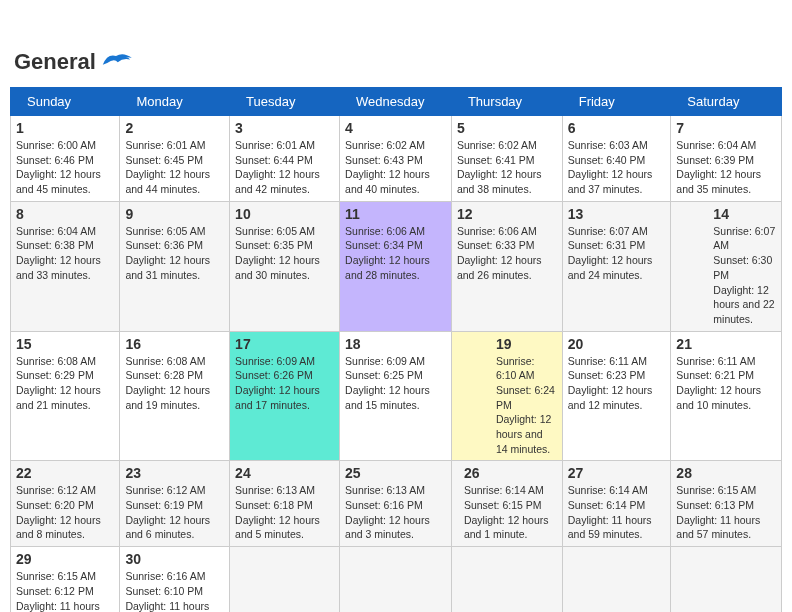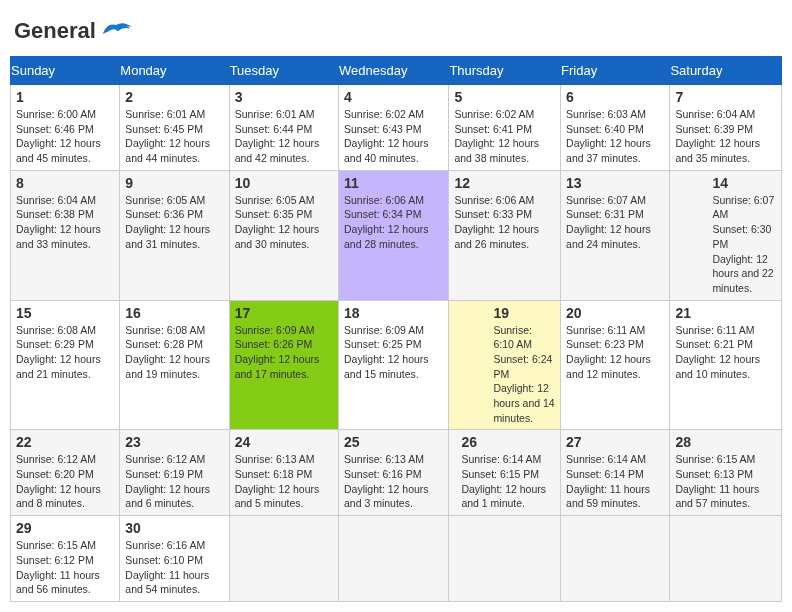--- a/index.html
+++ b/index.html
@@ -41,21 +41,21 @@
       color: #555;
     }
     .calendar {
       width: 100%;
       border-collapse: collapse;
       font-size: 11px;
     }
     .calendar th {
       background: #1565c0;
       color: #fff;
-      padding: 6px 0;
+      padding: 6px 16px;
       text-align: left;
       font-size: 13px;
       font-weight: normal;
       border: 1px solid #1565c0;
     }
     .calendar td {
       border: 1px solid #ccc;
       vertical-align: top;
       padding: 4px 5px;
       width: 113px;
@@ -82,21 +82,21 @@
     }
     .empty-cell {
       background: #f5f5f5 !important;
     }
   </style>
 </head>
 <body>
 
 <div class="header">
   <div class="logo">
-    <div style="display:flex; align-items:center;">
+    <div style="display:flex; align-items:center;margin-top:31px;">
       <span style="font-size:22px; font-weight:bold; color:#333;">General</span>
       <svg class="logo-bird" viewBox="0 0 40 25" style="width:36px;height:22px;margin-left:2px;margin-top:-5px;">
         <path d="M5,18 Q10,5 20,8 Q28,3 38,10 Q30,8 25,12 Q32,7 36,12 Q28,10 22,15 Q18,10 10,16 Z" fill="#1976d2"></path>
       </svg>
     </div>
     <span style="font-size:22px; font-weight:bold; color:#1565c0; margin-top:-4px;"></span>
   </div>
   <div class="title-section">
     <div class="month-title"></div>
     <div class="location"></div>
@@ -178,21 +178,21 @@
       </tr>
       <tr>
         <td style="background: rgb(255, 255, 255);">
           <span class="day-num">15</span>
           <div class="day-info">Sunrise: 6:08 AM<br>Sunset: 6:29 PM<br>Daylight: 12 hours and 21 minutes.</div>
         </td>
         <td style="background: rgb(255, 255, 255);">
           <span class="day-num">16</span>
           <div class="day-info">Sunrise: 6:08 AM<br>Sunset: 6:28 PM<br>Daylight: 12 hours and 19 minutes.</div>
         </td>
-        <td style="background: #84cc16;">
+        <td style="background: #5eead4;">
           <span class="day-num">17</span>
           <div class="day-info">Sunrise: 6:09 AM<br>Sunset: 6:26 PM<br>Daylight: 12 hours and 17 minutes.</div>
         </td>
         <td style="background: rgb(255, 255, 255);">
           <span class="day-num">18</span>
           <div class="day-info">Sunrise: 6:09 AM<br>Sunset: 6:25 PM<br>Daylight: 12 hours and 15 minutes.</div>
         </td>
         <td style="background: #fef9c3; padding-left: 44px;">
           <span class="day-num">19</span>
           <div class="day-info">Sunrise: 6:10 AM<br>Sunset: 6:24 PM<br>Daylight: 12 hours and 14 minutes.</div>

